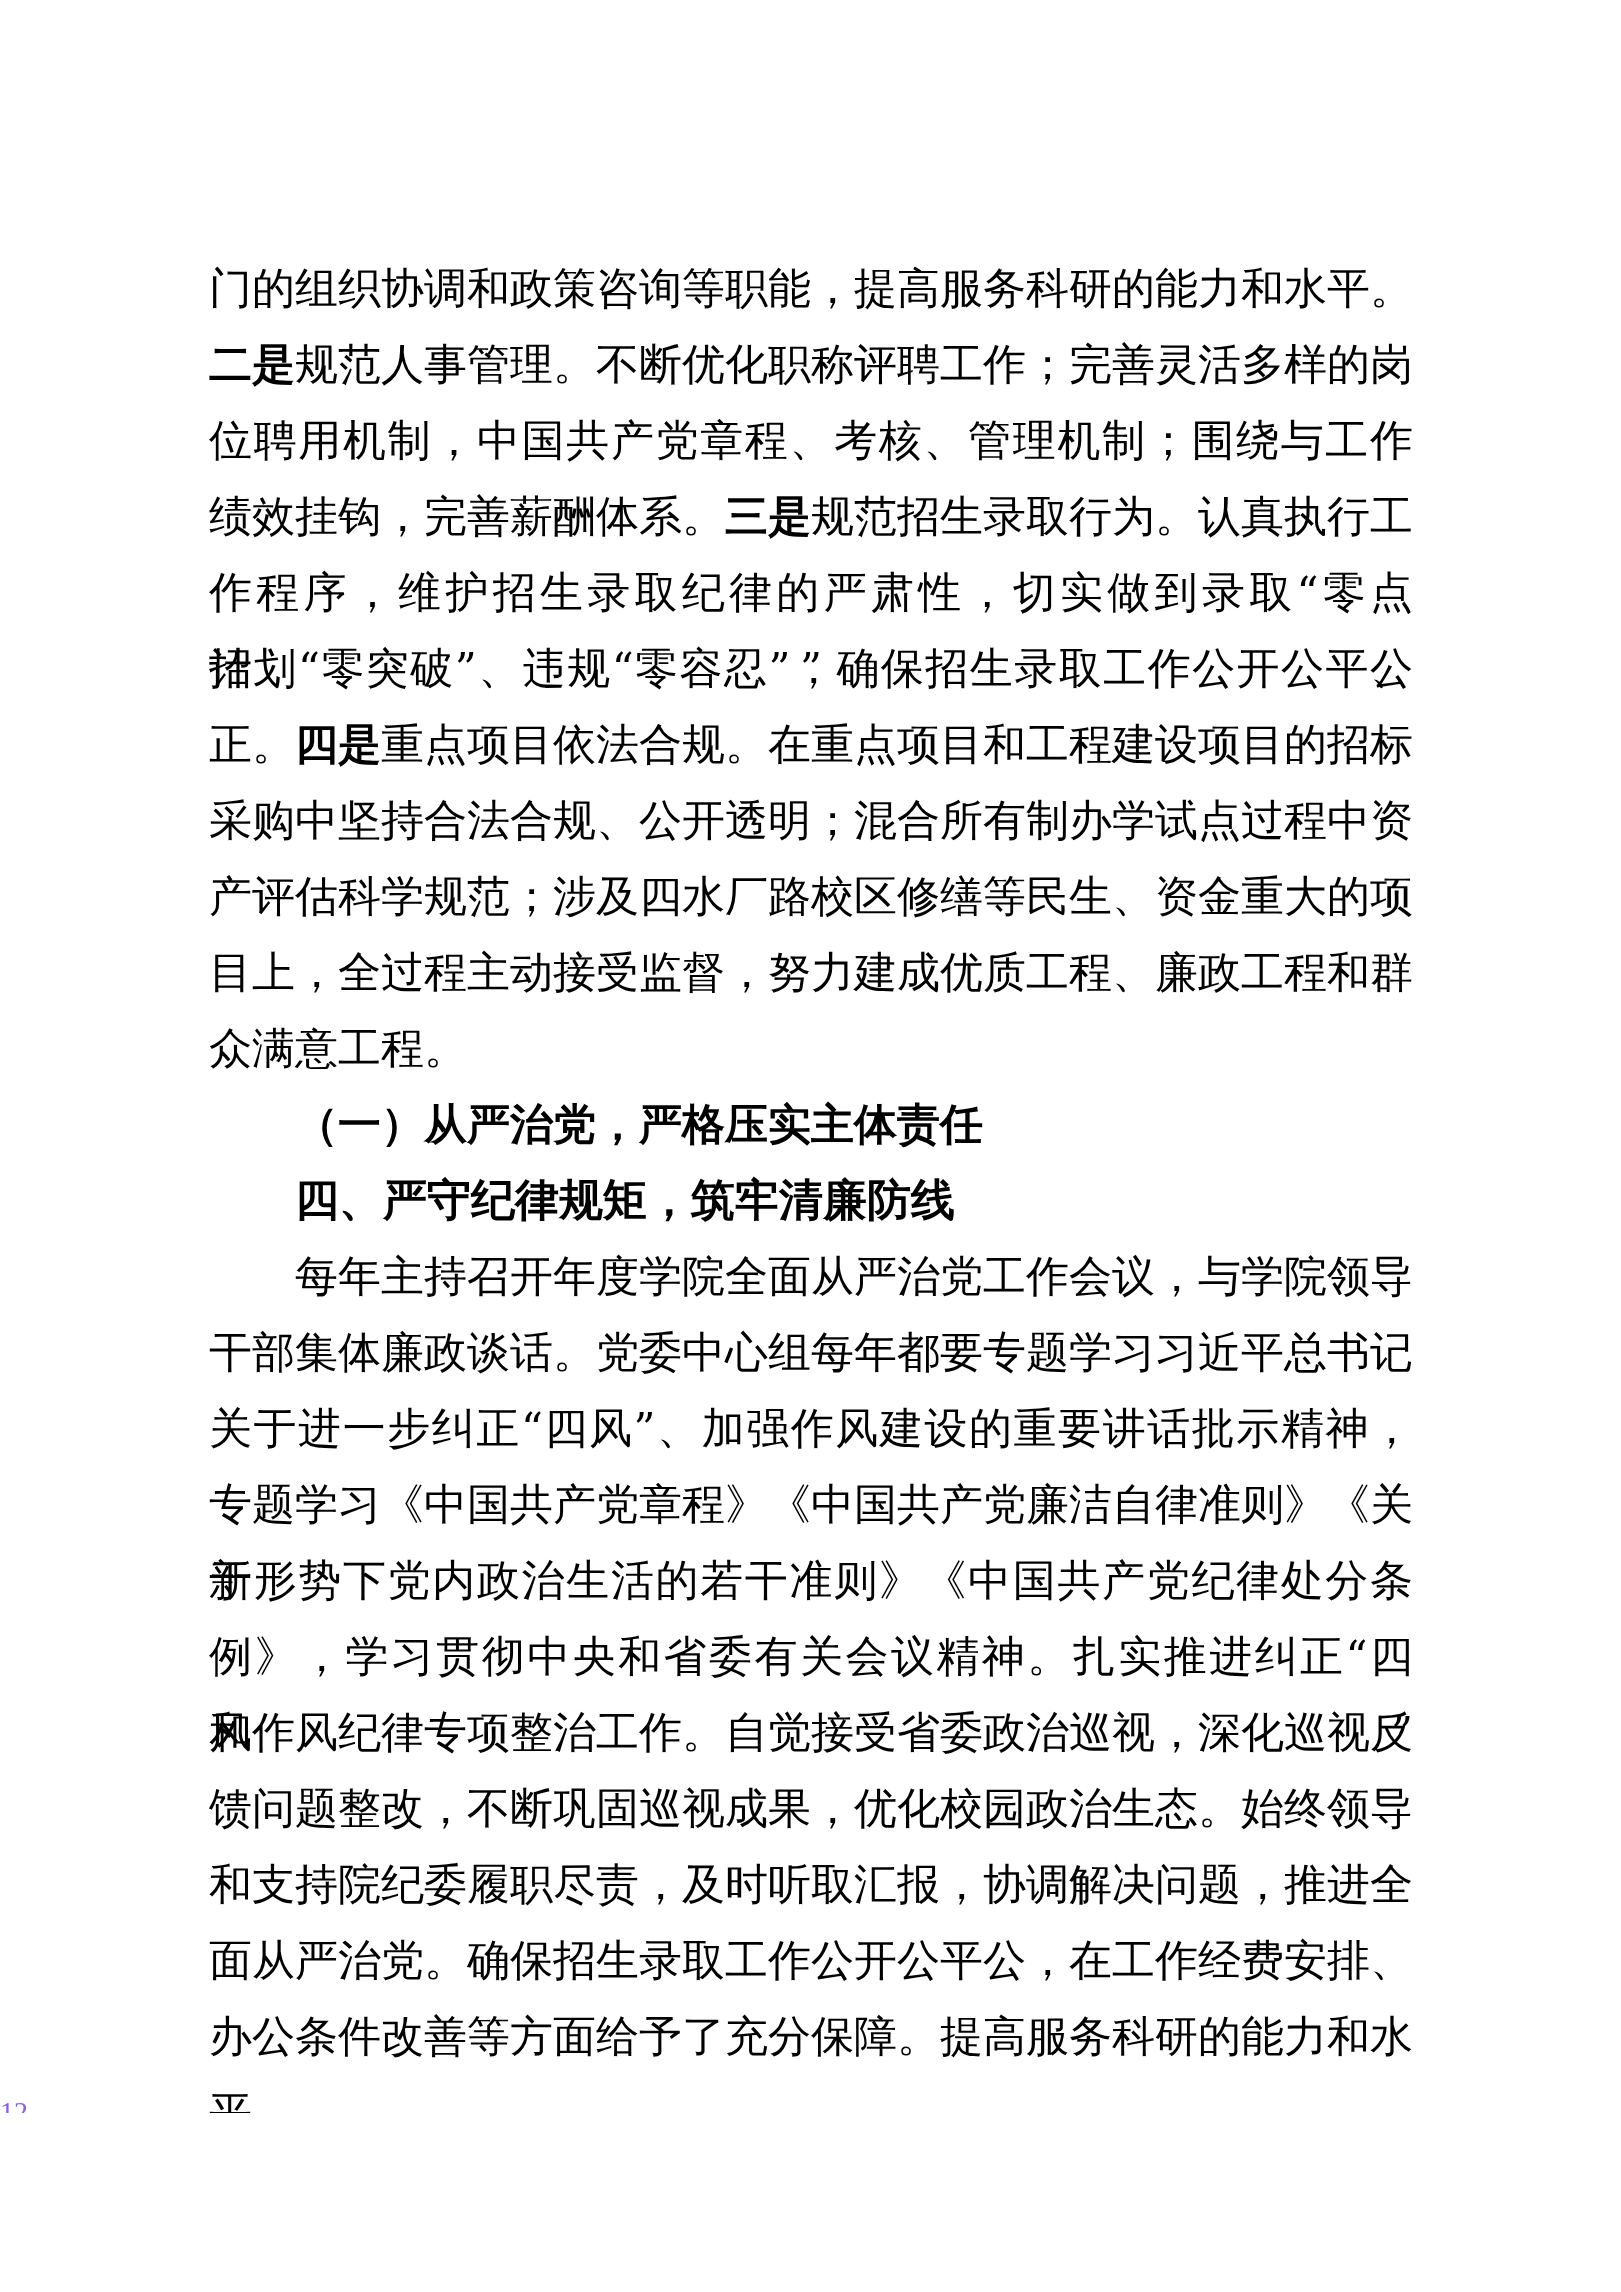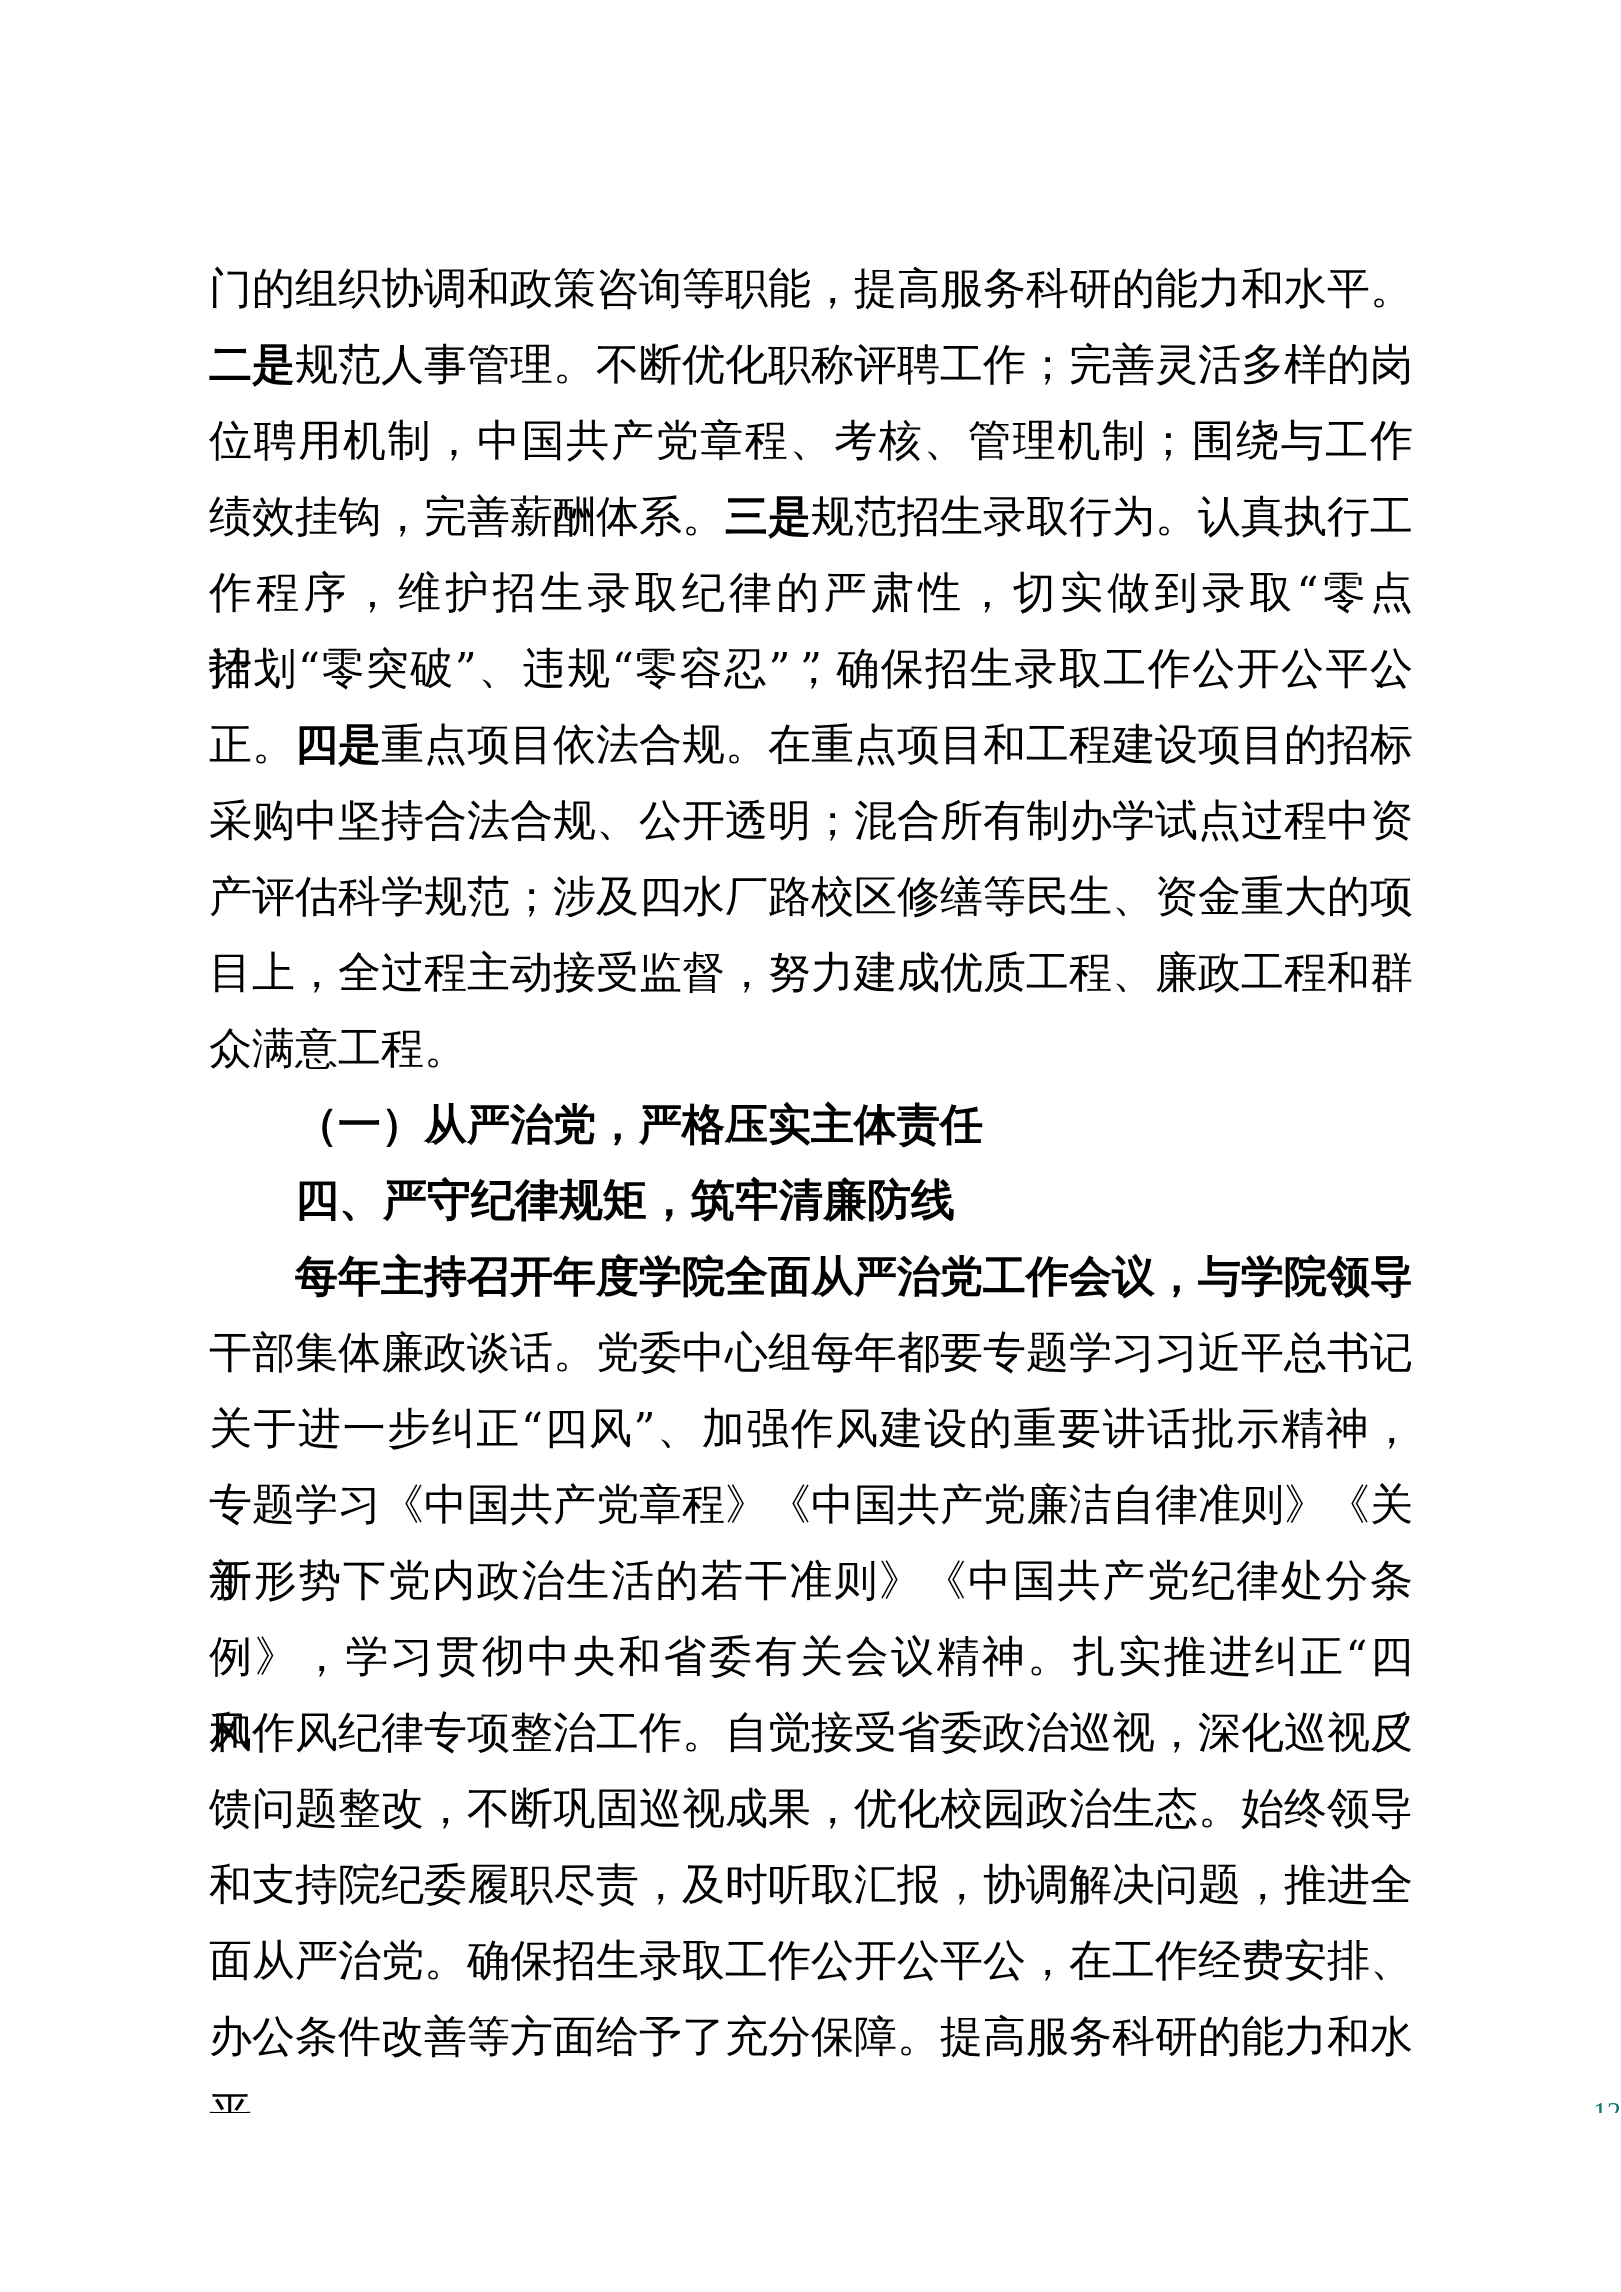--- a/index.html
+++ b/index.html
@@ -32,43 +32,42 @@
     text-align: justify;
     text-align-last: justify;
     text-justify: inter-character;
   }
   .line.nojust {
     text-align: center;
     text-align-last: left;
   }
   .line.indent {
     padding-left: 86px;
-    font-weight: bold;
   }
   .line.h1 {
     font-family: "DejaVu Sans", "Liberation Sans", sans-serif;
     font-weight: bold;
     font-size: 44px;
   }
   .line.h2 {
     font-weight: bold;
     font-size: 43px;
   }
   .b {
     font-weight: bold;
   }
   .page-number {
     position: absolute;
     left: 0;
     top: 2096px;
     width: 100%;
-    text-align: right;
+    text-align: left;
     font-size: 28px;
     font-family: "Liberation Serif", serif;
-    color: #0f766e;
+    color: #8b5cf6;
   }
 </style>
 </head>
 <body>
 
 <div class="page">
   <div class="content">
       <div class="line just"><span>门的组织协调和政策咨询等职能，提高服务科研的能力和水平。</span></div>
       <div class="line just"><span class="b">二是</span><span>规范人事管理。不断优化职称评聘工作；完善灵活多样的岗</span></div>
       <div class="line just"><span>位聘用机制，中国共产党章程、考核、管理机制；围绕与工作</span></div>

